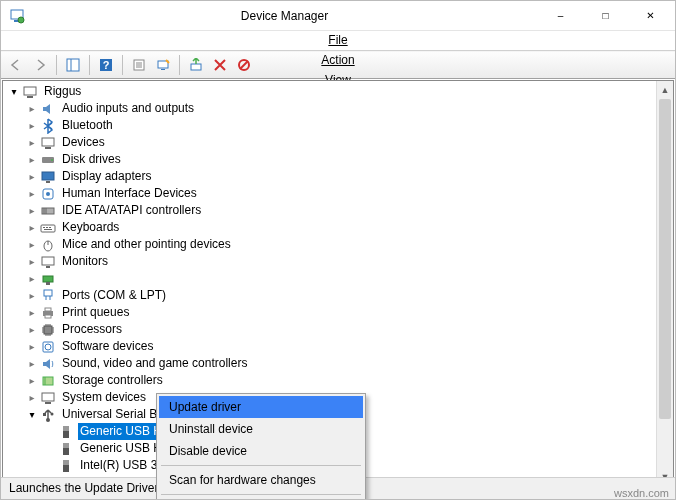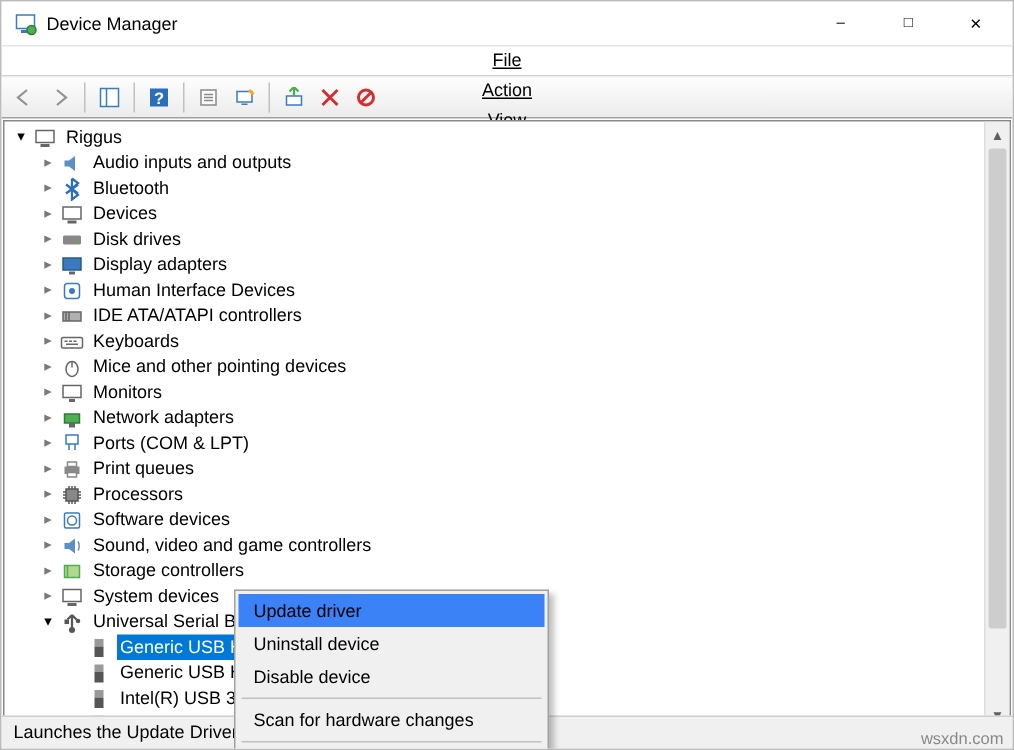--- a/index.html
+++ b/index.html
@@ -20,21 +20,21 @@
       align-items: center;
       padding: 0 2px 0 8px;
       background: #fff;
       border-bottom: 1px solid #e5e5e5;
     }
     .titlebar .app-icon {
       width: 16px; height: 16px;
       display: inline-flex; align-items:center; justify-content:center;
       margin-right: 6px;
     }
-    .titlebar .title { flex: 1; font-size: 12px; }
+    .titlebar .title { flex: 1; font-size: 12px; text-align: center; }
     .winbtn {
       width: 45px; height: 28px;
       display: inline-flex; align-items:center; justify-content:center;
       font-family: "Segoe UI Symbol", sans-serif;
       font-size: 10px;
       color: #000;
     }
     
     .menubar {
       height: 20px;
@@ -364,21 +364,20 @@
         <span class="label">Monitors</span>
       </div>
     <div class="node indent1">
         <span class="expander">▸</span>
         <span class="nicon">
           <svg width="16" height="16" viewBox="0 0 16 16">
             <rect x="3" y="5" width="10" height="6" fill="#4caf50" stroke="#2e7d32"></rect>
             <rect x="6" y="11" width="4" height="3" fill="#666"></rect>
           </svg>
         </span>
-        <span class="label">Network adapters</span>
       </div>
     <div class="node indent1">
         <span class="expander">▸</span>
         <span class="nicon">
           <svg width="16" height="16" viewBox="0 0 16 16">
             <rect x="4" y="2" width="8" height="6" fill="#fff" stroke="#3a7bbf"></rect>
             <path d="M6 8v4M10 8v4" stroke="#3a7bbf"></path>
           </svg>
         </span>
         <span class="label">Ports (COM &amp; LPT)</span>

